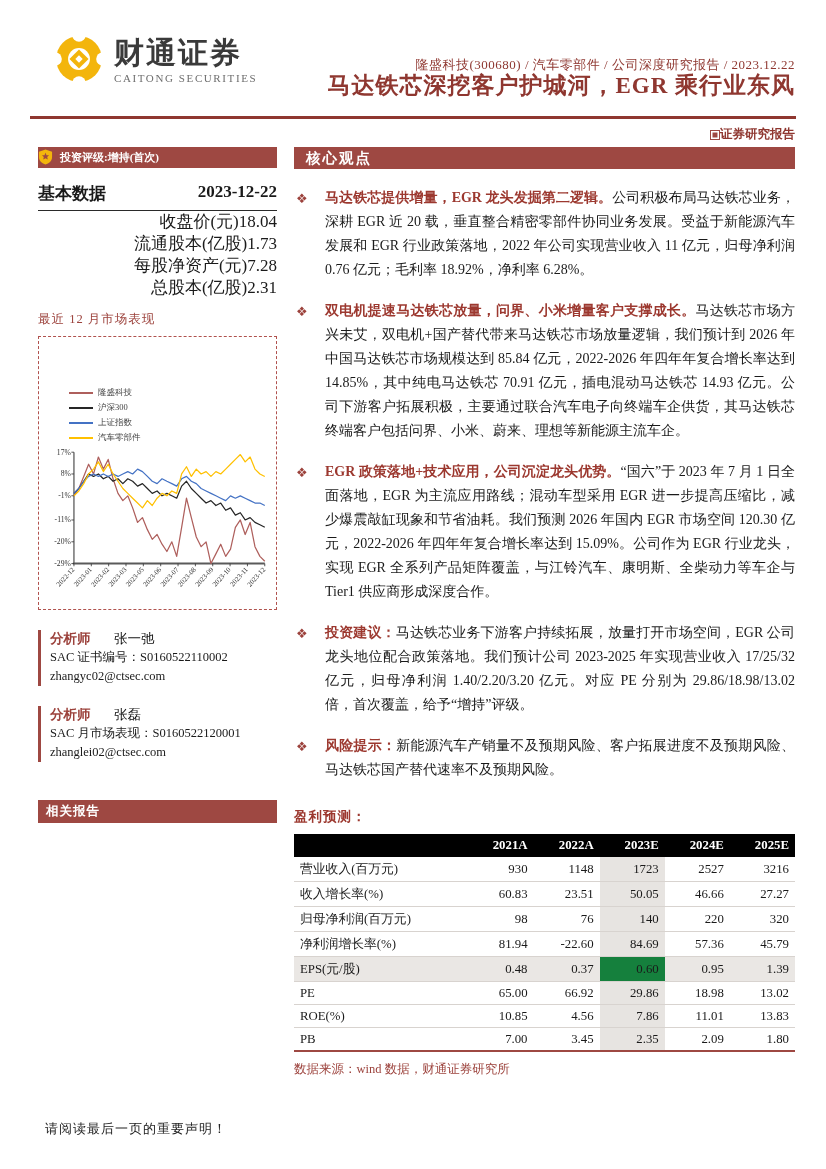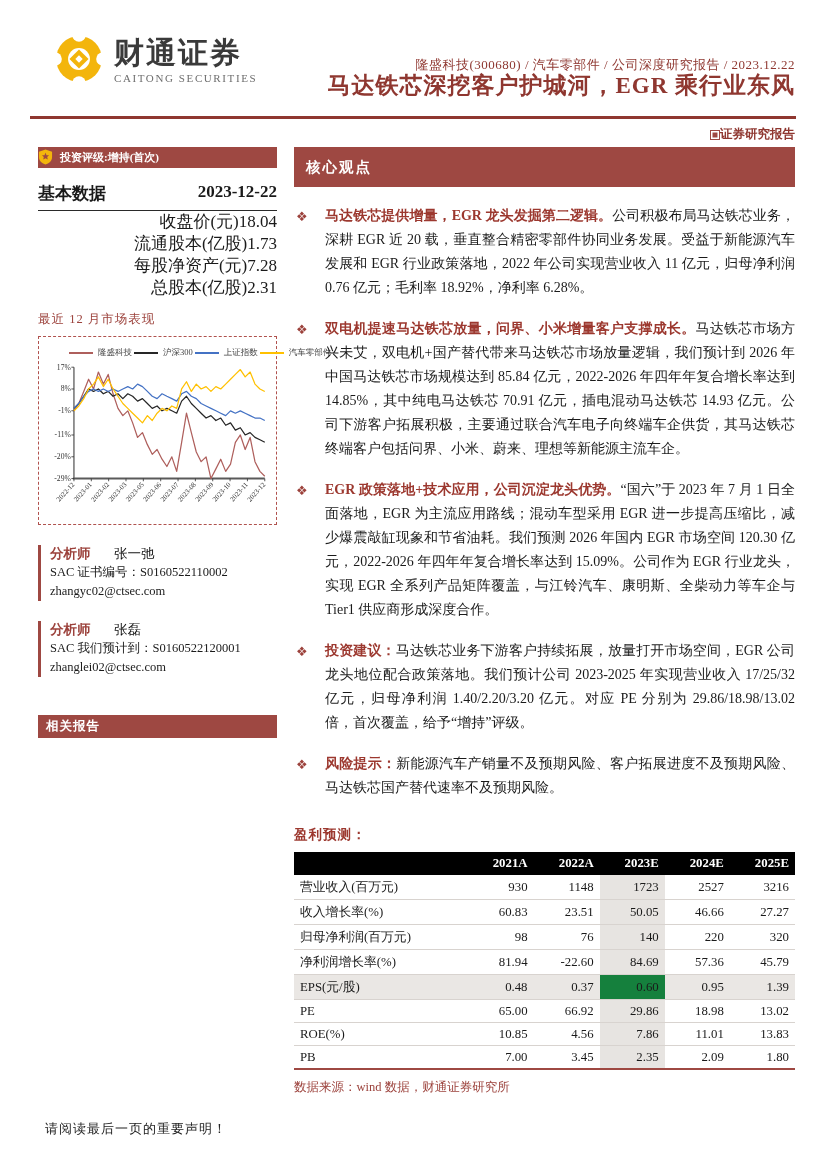--- a/index.html
+++ b/index.html
@@ -14,29 +14,29 @@
   .head-rule{position:absolute;left:30px;right:30px;top:116px;height:3px;background:#8f3730;}
   .report-type{position:absolute;right:31px;top:126px;display:flex;align-items:center;
                font-size:12.5px;font-weight:bold;color:#8f3730;}
   .sq-icon{width:8px;height:8px;background:#9e4842;box-shadow:inset 0 0 0 1.5px #fff;border:1.5px solid #9e4842;}
   
   .cols{position:absolute;left:38px;right:31px;top:147px;display:flex;gap:17px;}
   .col-left{width:239px;flex:none;}
   .col-right{flex:1;min-width:0;}
   .banner{background:#9e4842;color:#fff;font-weight:bold;}
   .rating-banner{height:21px;display:flex;align-items:center;gap:7px;justify-content:flex-start;font-size:11px;}
-  .core-banner{height:40px;display:flex;align-items:center;font-size:14.5px;padding-left:12px;letter-spacing:2px;}
+  .core-banner{height:22px;display:flex;align-items:center;font-size:14.5px;padding-left:12px;letter-spacing:2px;}
   
   .bd-head{display:flex;justify-content:space-between;font-weight:bold;font-size:17px;
            margin-top:14px;padding-bottom:5px;border-bottom:1.5px solid #2a2a2a;}
   .bd-row{display:flex;justify-content:flex-end;font-size:17px;line-height:22px;}
   .perf-title{color:#9c423c;font-size:12.5px;margin-top:12px;letter-spacing:1px;}
   
   .chart-box{margin-top:8px;border:1.5px dashed #b0524e;padding:6px 4px 2px 4px;}
-  .legend{display:grid;grid-template-columns:1fr 1fr 1fr 1fr;gap:3px 2px;padding:4px 2px 2px 26px;}
+  .legend{display:grid;grid-template-columns:1fr;gap:3px 2px;padding:4px 2px 2px 26px;margin-top:40px;}
   .legend-item{display:flex;align-items:center;gap:5px;font-size:8.5px;color:#444;white-space:nowrap;}
   .legend-swatch{display:inline-block;width:24px;height:2px;flex:none;}
   
   .analyst{border-left:3.5px solid #9e4842;padding-left:9px;margin-top:20px;}
   .analyst .l1{font-size:13.5px;}
   .analyst .role{color:#9c423c;font-weight:bold;margin-right:20px;}
   .analyst .name{color:#111;}
   .analyst .l2,.analyst .l3{font-size:12.5px;line-height:19px;}
   .related-banner{margin-top:38px;height:23px;display:flex;align-items:center;
                   font-size:12.5px;padding-left:8px;letter-spacing:1px;}
@@ -199,21 +199,21 @@
           <span class="name">张一弛</span>
         </div>
         <div class="l2">SAC 证书编号：S0160522110002</div>
         <div class="l3">zhangyc02@ctsec.com</div>
       </div>
       <div class="analyst">
         <div class="l1">
           <span class="role">分析师</span>
           <span class="name">张磊</span>
         </div>
-        <div class="l2">SAC 我们预计到：S0160522120001</div>
+        <div class="l2">SAC 月市场表现：S0160522120001</div>
         <div class="l3">zhanglei02@ctsec.com</div>
       </div>
 
       <div class="banner related-banner">相关报告</div>
     </div>
 
     <div class="col-right">
       <div class="banner core-banner">核心观点</div>
 
       <div class="bullet">

